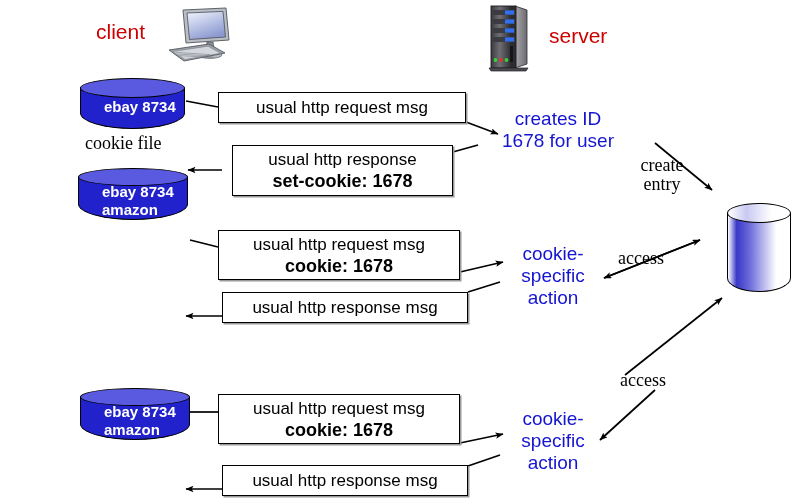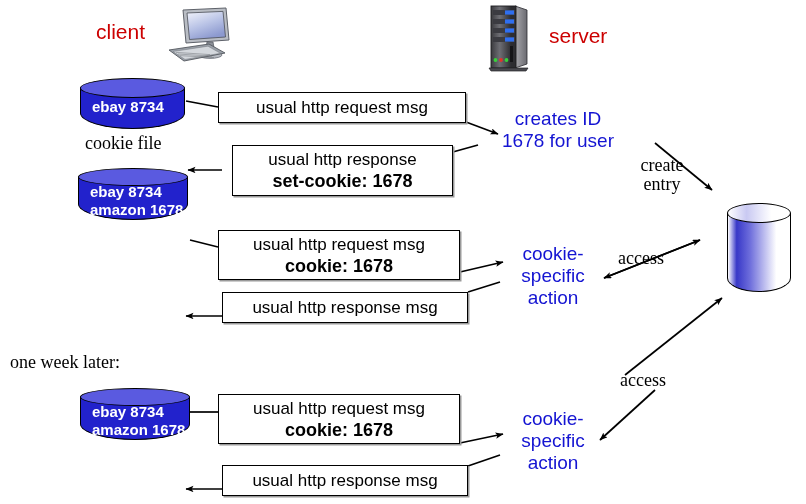--- a/index.html
+++ b/index.html
@@ -54,21 +54,21 @@
   .cyl .top{
     position:absolute;left:0;right:0;
     background:#5a5ae0;
     border:1.5px solid #000;
     border-radius:50%;
     box-sizing:border-box;
   }
   .cyl .txt{
     position:absolute;left:0;right:0;
     color:#ffffff;font-weight:bold;font-size:15px;line-height:18px;
-    text-align:left;padding-left:12px;
+    text-align:left;padding-left:24px;
     z-index:3;
   }
 
   
   .dbcyl{position:absolute;}
   .dbcyl .dbody{
     position:absolute;left:0;right:0;
     background:linear-gradient(to right,#ffffff 0%,#3838c8 14%,#6f6fdc 36%,#ffffff 78%,#ffffff 100%);
     border-left:1.5px solid #000;border-right:1.5px solid #000;
     border-bottom:1.5px solid #000;
@@ -282,17 +282,16 @@
     <div>specific</div>
     <div>action</div>
   </div>
 
 
   <div class="dbcyl" style="left:727px;top:203px;width:64px;height:88px;">
     <div class="dbody" style="top:10px;height:78px;"></div>
     <div class="dtop" style="top:0;height:20px;"></div>
   </div>
 
-  <div class="abs lbl-black" style="left:10px;top:352px;">one week later:</div>
 
   <div class="abs watermark" style="left:724px;top:491px;margin-top:29px;">CSDN @SP FA</div>
 
 </div>
 
 </body></html>

